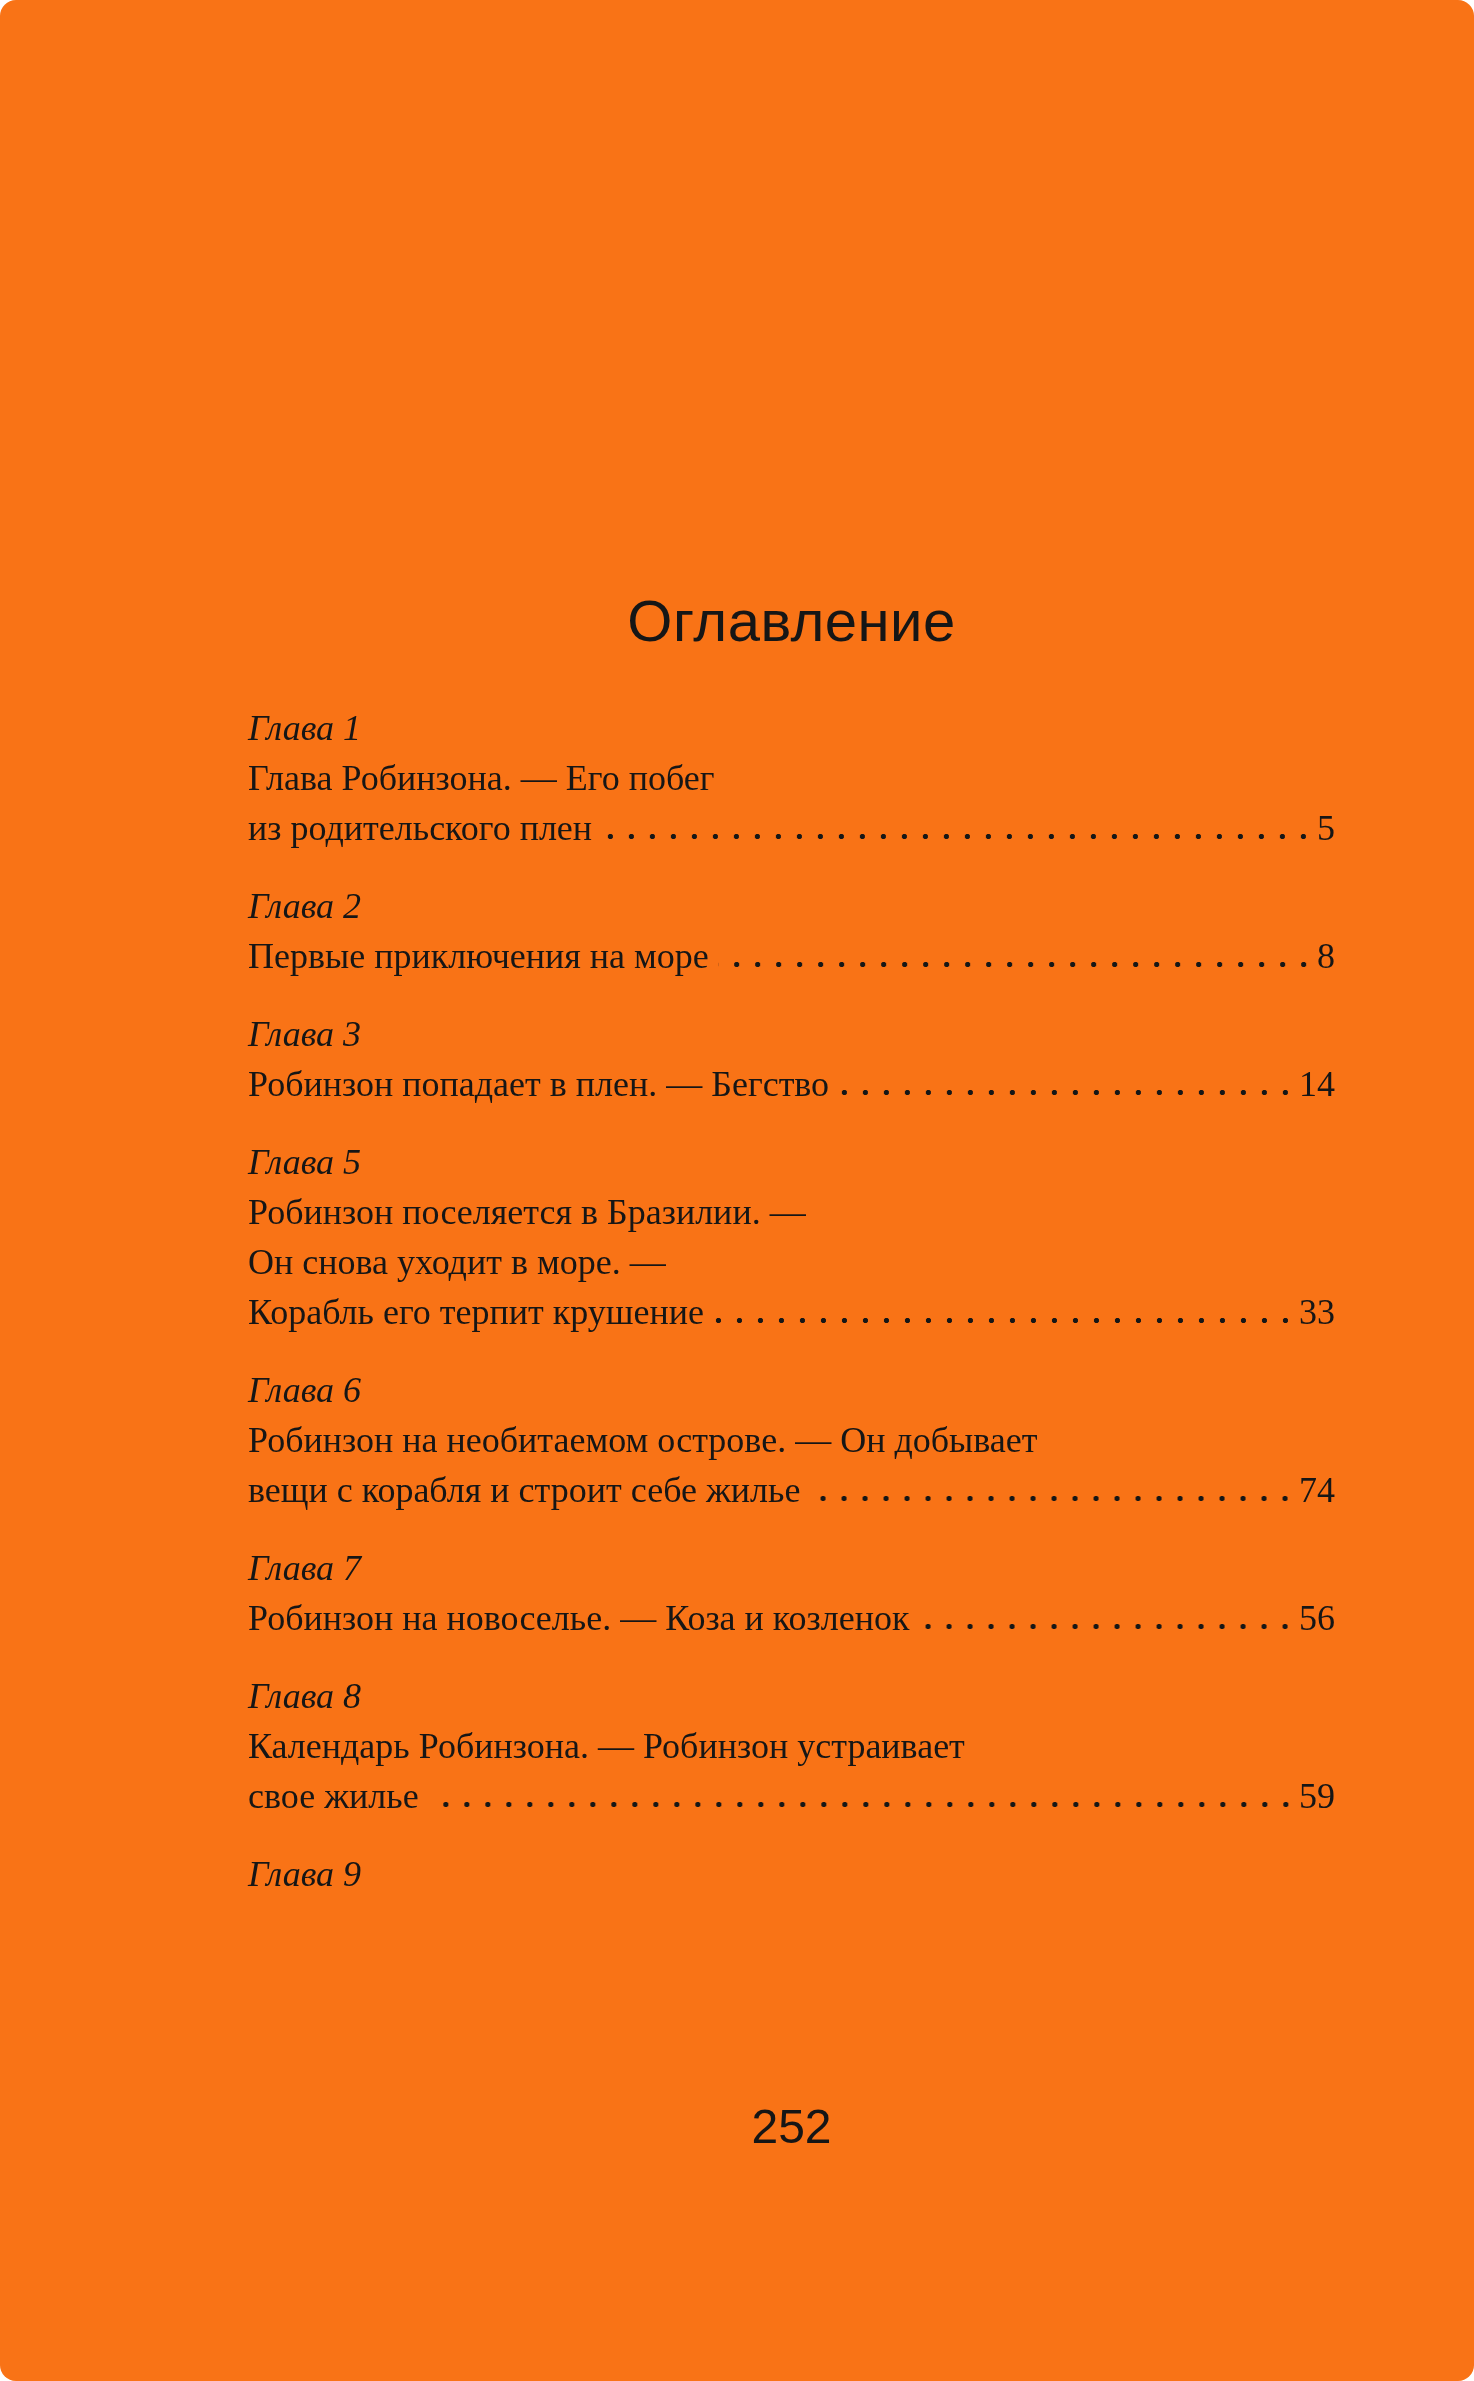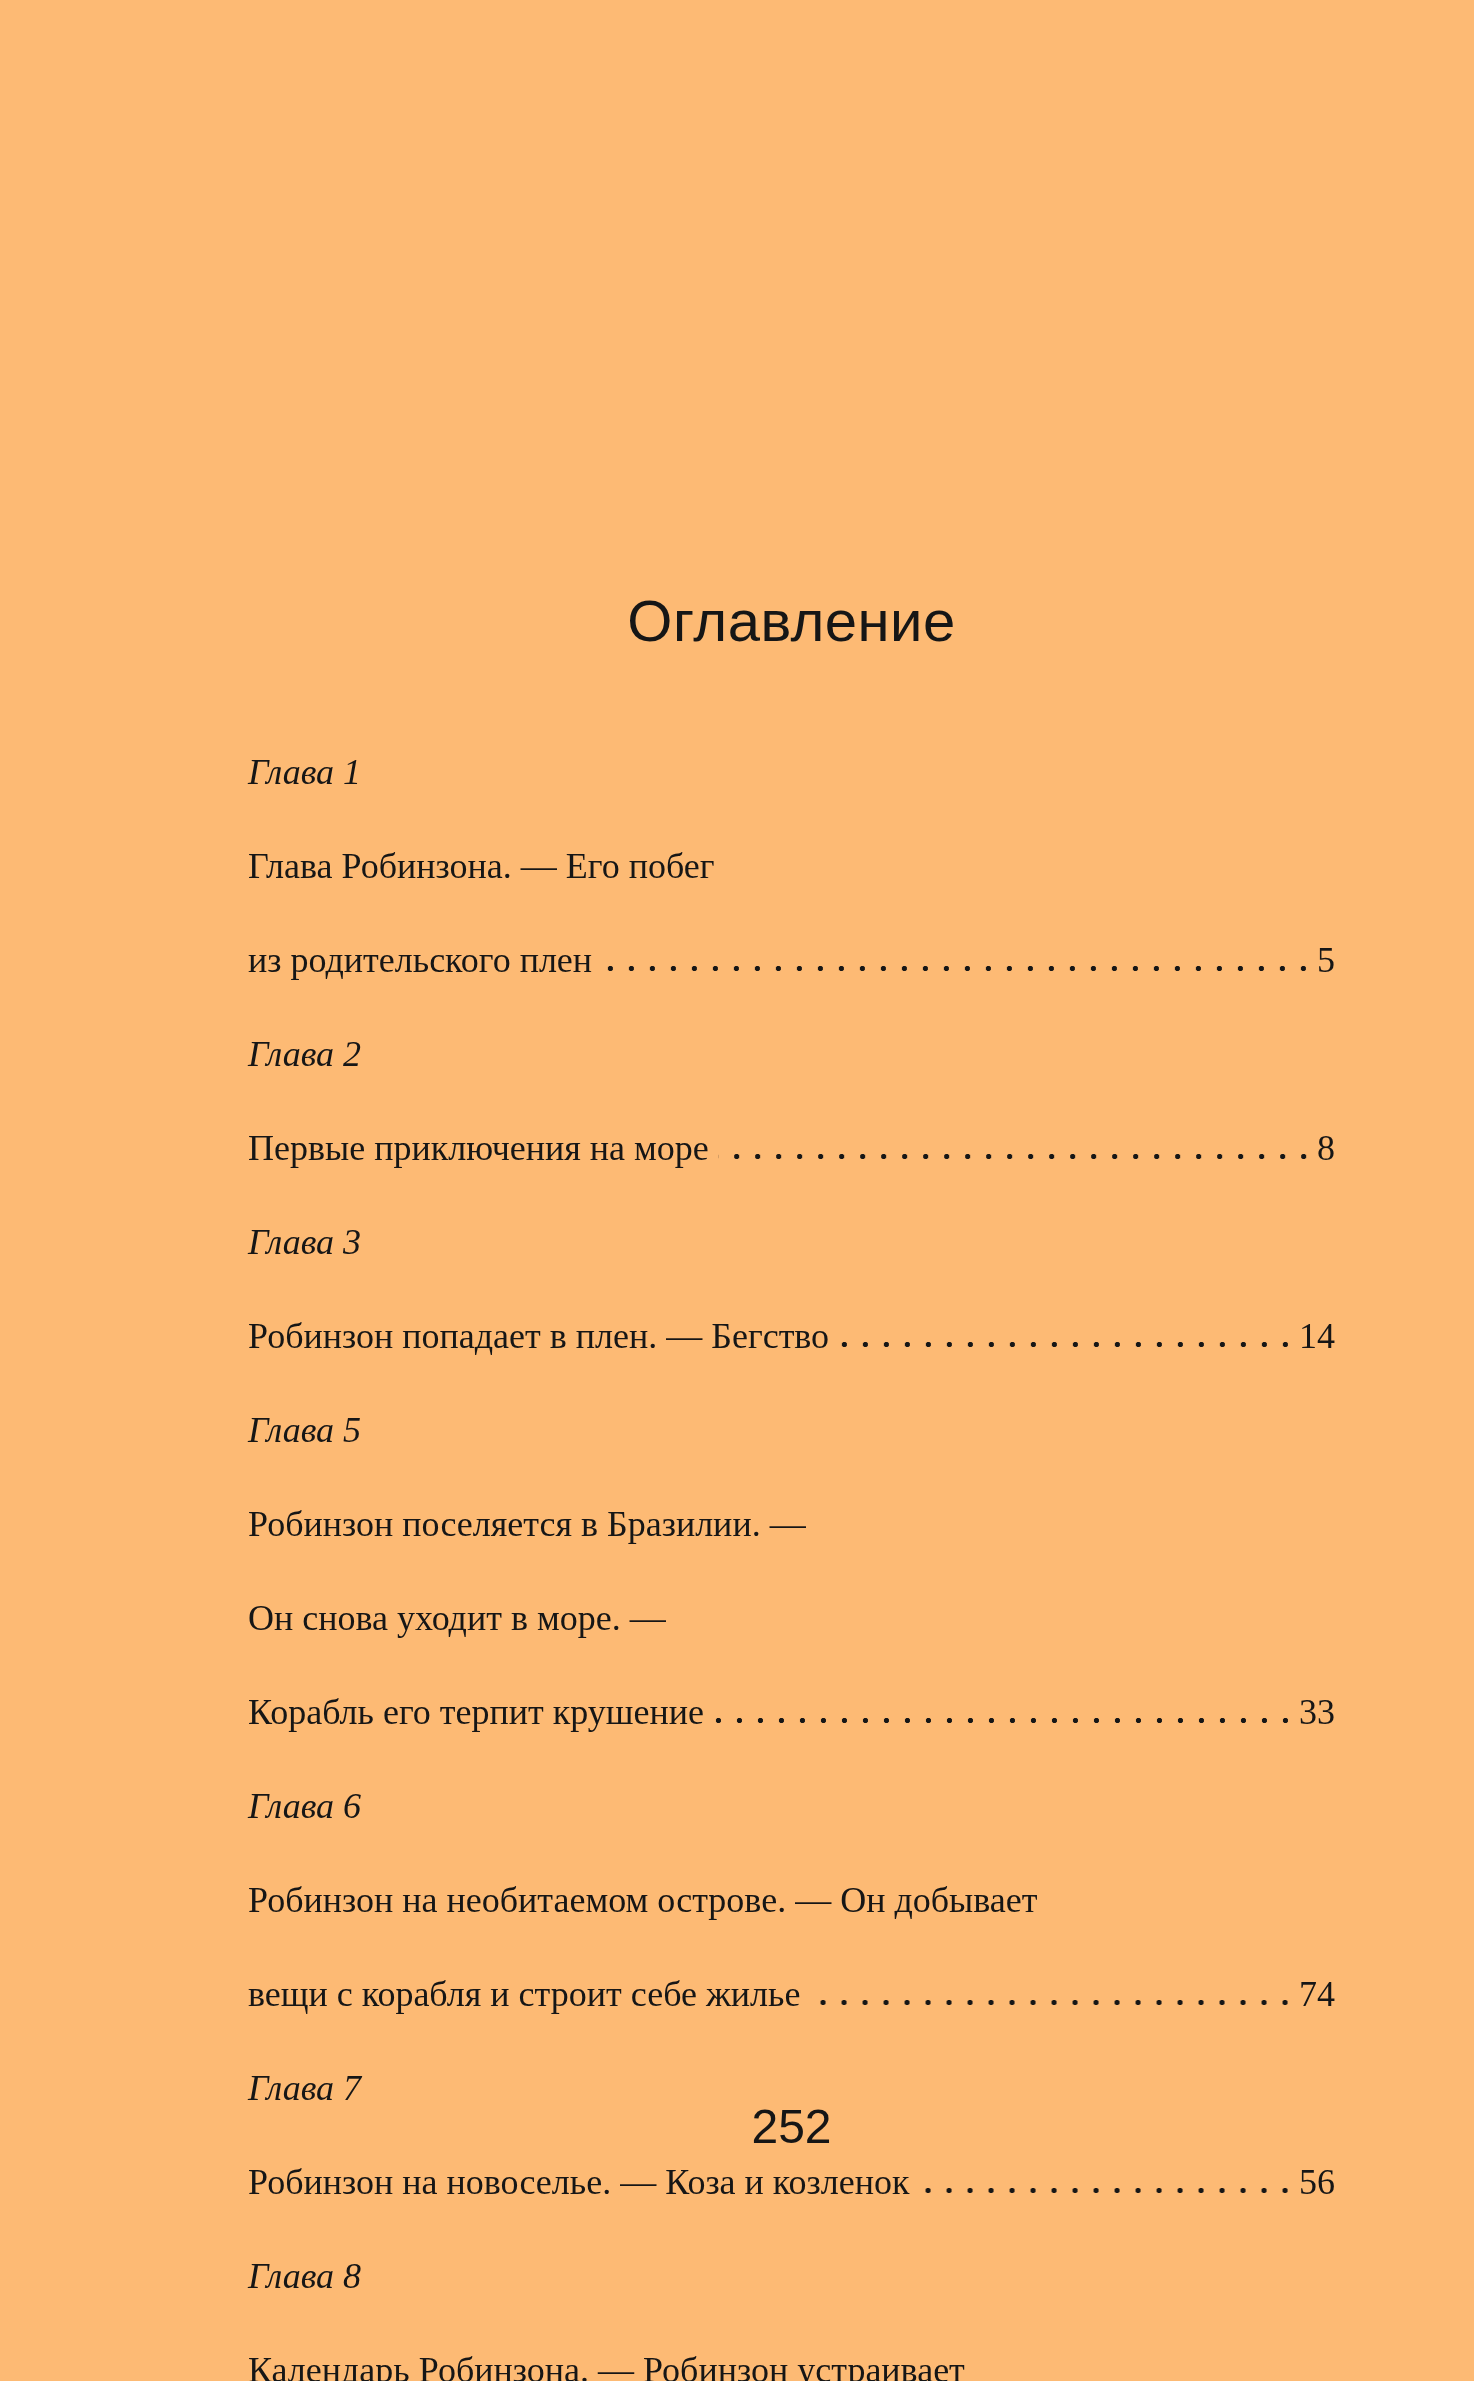--- a/index.html
+++ b/index.html
@@ -6,39 +6,39 @@
   body {
     width: 1474px; height: 2381px;
     background: #ffffff;
     position: relative;
     font-family: "Liberation Serif", serif;
     color: #161616;
     overflow: hidden;
   }
   .page {
     position: absolute; inset: 0;
-    background: #fdba74;
+    background: #f97316;
+    border-radius: 16px;
   }
   .toc-title {
     position: absolute;
     left: 248px; top: 586px; width: 1087px;
     text-align: center;
     font-family: "Liberation Sans", sans-serif;
     font-size: 58px; line-height: 70px;
     letter-spacing: 0.5px;
   }
   .toc {
     position: absolute;
     left: 248px; top: 703px; width: 1087px;
   }
   .entry { margin-bottom: 28px; }
   .entry-line {
     font-size: 36px; line-height: 50px;
     white-space: nowrap;
-    margin-top: 44px;
   }
   .chapter { font-style: italic; }
   .page-line { display: flex; align-items: baseline; }
   .line-text { white-space: nowrap; }
   .leader {
     flex: 1 1 auto;
     height: 7px;
     margin-left: 9px; margin-right: 3px;
     background-image: radial-gradient(circle, #161616 2.2px, transparent 3px);
     background-size: 21px 7px;

